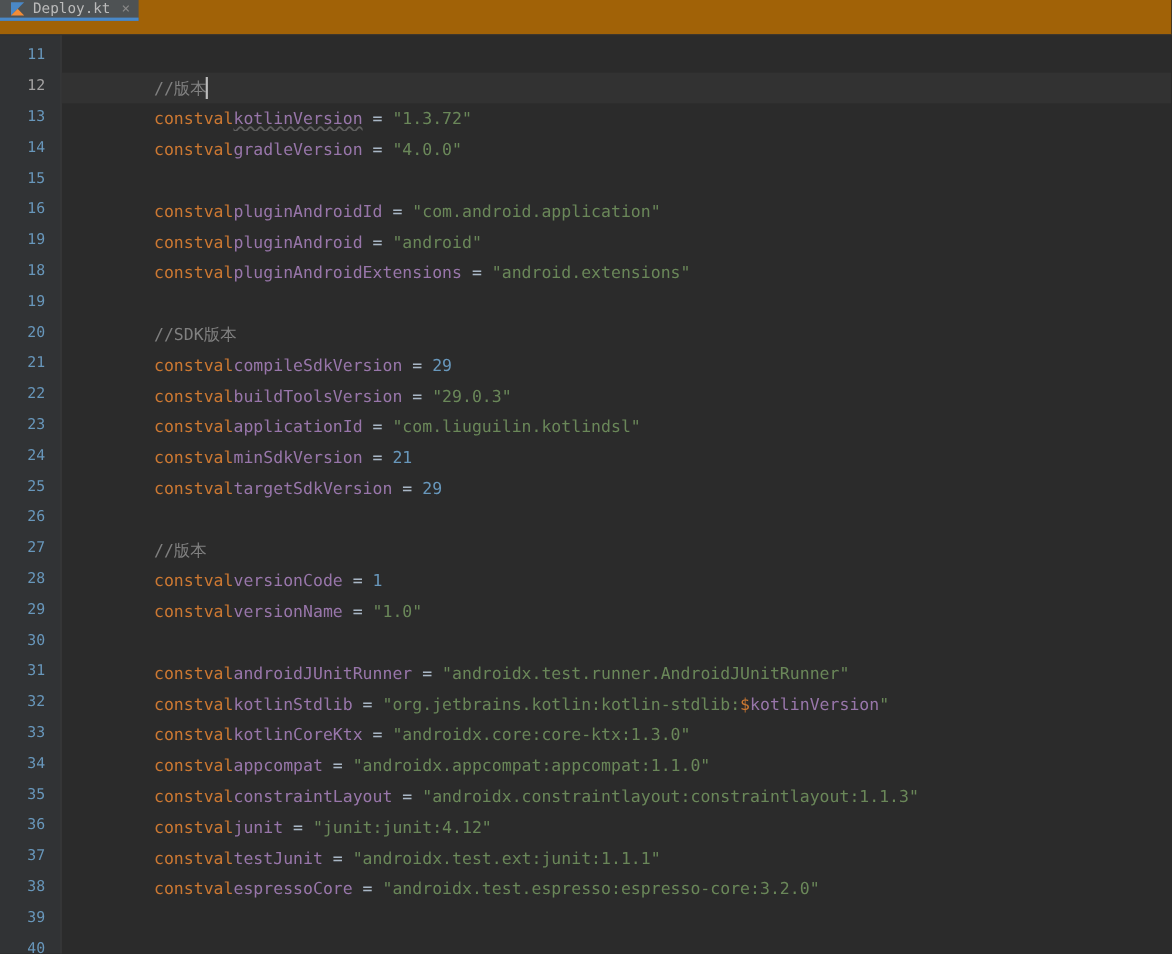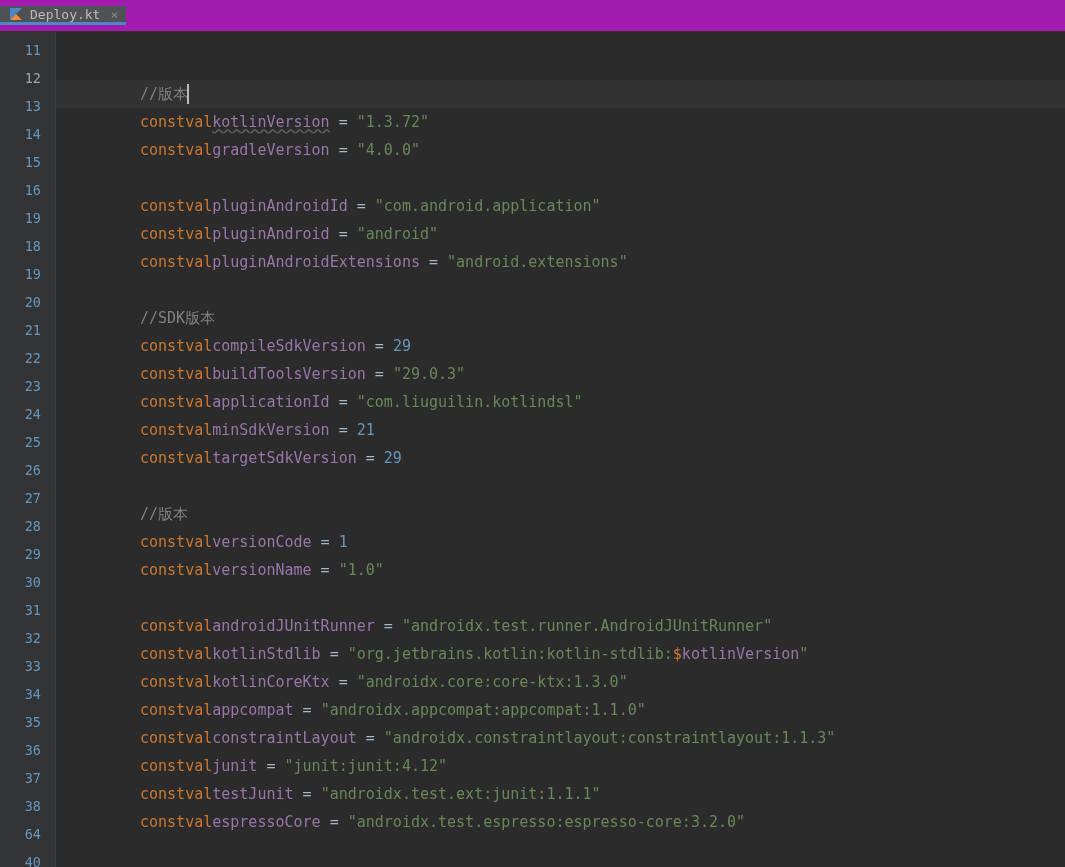--- a/index.html
+++ b/index.html
@@ -7,23 +7,23 @@
     background: #2b2b2b;
     font-family: "Consolas", "Menlo", "Monaco", monospace;
     font-size: 15px;
     color: #a9b7c6;
     width: 1065px;
     height: 867px;
     overflow: hidden;
   }
   .tab-bar {
     height: 32px;
-    background: #a21caf;
+    background: #a16207;
     display: flex;
-    align-items: center;
+    align-items: flex-start;
     border-bottom: 1px solid #323232;
   }
   .tab {
     display: flex;
     align-items: center;
     padding: 0 8px 0 8px;
     background: #4e5254;
     border-bottom: 3px solid #4a88c7;
     gap: 6px;
     font-size: 13px;
@@ -60,21 +60,21 @@
   }
   .gutter .num {
     padding-right: 14px;
     height: 28px;
   }
   .gutter .num.active {
     color: #a4a3a3;
   }
   .code-area {
     flex: 1;
-    padding-top: 20px;
+    padding-top: 6px;
     position: relative;
     overflow: hidden;
   }
   .line {
     height: 28px;
     display: flex;
     align-items: center;
     white-space: pre;
     padding-left: 30px;
     position: relative;
@@ -140,21 +140,21 @@
       <div class="num">29</div>
       <div class="num">30</div>
       <div class="num">31</div>
       <div class="num">32</div>
       <div class="num">33</div>
       <div class="num">34</div>
       <div class="num">35</div>
       <div class="num">36</div>
       <div class="num">37</div>
       <div class="num">38</div>
-      <div class="num">64</div>
+      <div class="num">39</div>
       <div class="num">40</div>
     </div>
   <div class="code-area" id="code">
       <div class="line"><span class="indent"></span></div>
       <div class="line active-line"><span class="indent"></span><span class="cmt">//版本</span><span class="caret"></span></div>
       <div class="line"><span class="indent"></span><span class="kw">const</span> <span class="kw">val</span> <span class="ident ul">kotlinVersion</span><span class="op"> = </span><span class="str">"1.3.72"</span></div>
       <div class="line"><span class="indent"></span><span class="kw">const</span> <span class="kw">val</span> <span class="ident">gradleVersion</span><span class="op"> = </span><span class="str">"4.0.0"</span></div>
       <div class="line"><span class="indent"></span></div>
       <div class="line"><span class="indent"></span><span class="kw">const</span> <span class="kw">val</span> <span class="ident">pluginAndroidId</span><span class="op"> = </span><span class="str">"com.android.application"</span></div>
       <div class="line"><span class="indent"></span><span class="kw">const</span> <span class="kw">val</span> <span class="ident">pluginAndroid</span><span class="op"> = </span><span class="str">"android"</span></div>

